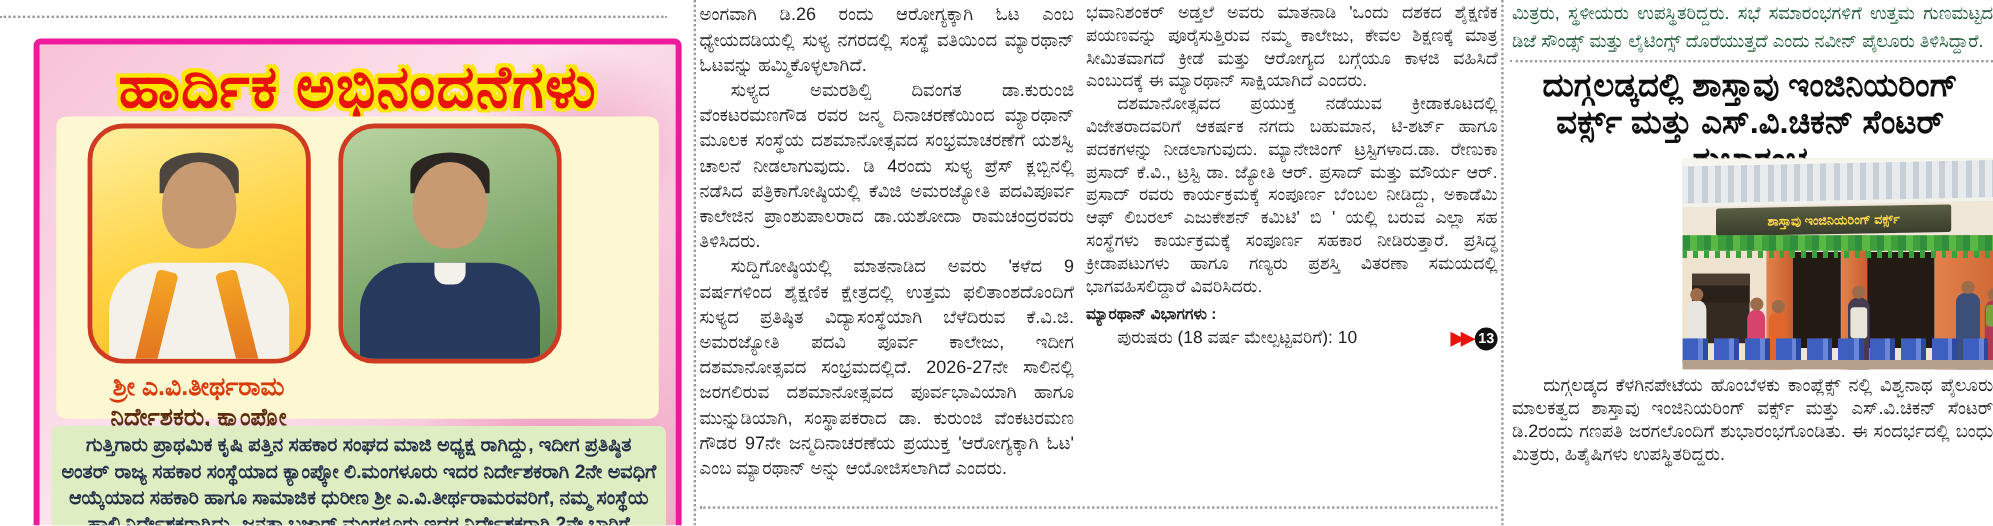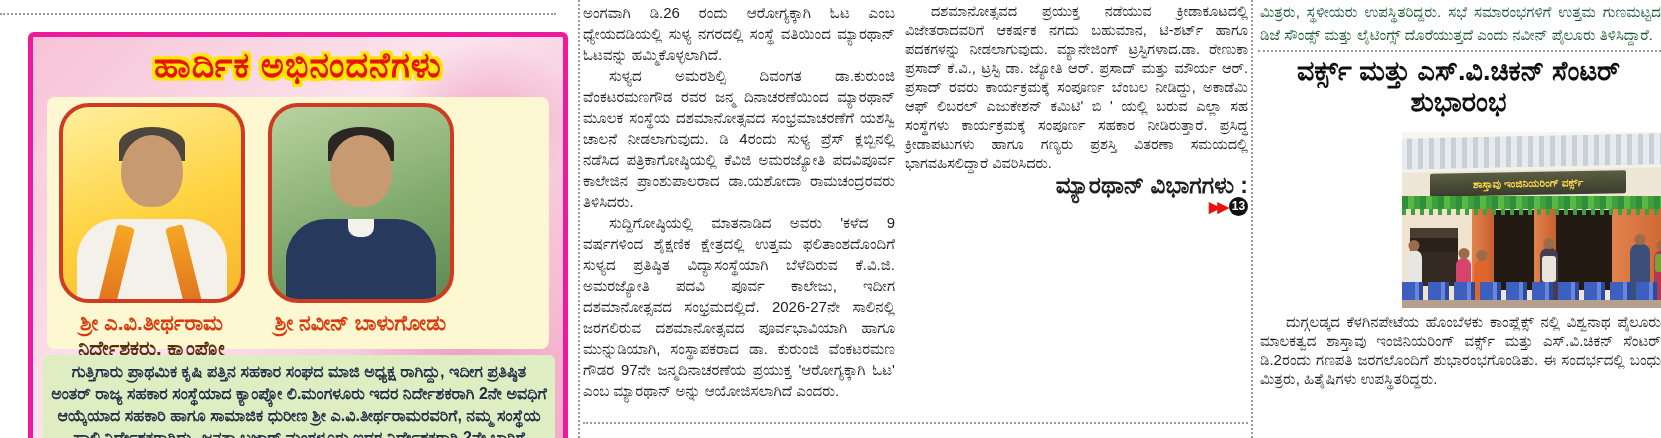--- a/index.html
+++ b/index.html
@@ -18,27 +18,27 @@
 
   
   .ad { position:absolute; left:28px; top:32px; width:540px; height:420px;
         border:5px solid #ee1a9b; border-radius:6px;
         background:
           radial-gradient(120px 90px at 15% 30%, rgba(255,255,255,.55), rgba(255,255,255,0) 70%),
           radial-gradient(140px 110px at 85% 20%, rgba(233,120,170,.45), rgba(255,255,255,0) 70%),
           radial-gradient(160px 120px at 80% 80%, rgba(230,110,165,.4), rgba(255,255,255,0) 70%),
           linear-gradient(135deg,#f7c3d6 0%,#fbe4ed 45%,#f3abc8 100%);
         overflow:hidden; }
-  .ad-title { margin-top:8px; text-align:center; font-size:35px; font-weight:bold; color:#e8130b; letter-spacing:1px;
+  .ad-title { margin-top:8px; text-align:center; font-size:49px; font-weight:bold; color:#e8130b; letter-spacing:1px;
         text-shadow:
           -3px -3px 0 #ffe600, 3px -3px 0 #ffe600, -3px 3px 0 #ffe600, 3px 3px 0 #ffe600,
           -3px 0 0 #ffe600, 3px 0 0 #ffe600, 0 -3px 0 #ffe600, 0 3px 0 #ffe600; }
   .ad-panel-yellow { position:absolute; left:14px; top:60px; width:502px; height:252px;
         background:#fdf7d2; border-radius:8px; }
-  .ad-people { position:absolute; left:14px; top:66px; width:418px; display:flex; justify-content:space-around; }
+  .ad-people { position:absolute; left:28px; top:66px; width:418px; display:flex; justify-content:space-around; }
   .ad-person { width:236px; text-align:center; }
   .photo-frame { width:186px; height:200px; margin:0 auto; border:4px solid #cf3a22; border-radius:30px; overflow:hidden; position:relative; }
   .frame-a { background:linear-gradient(160deg,#ffef9e 0%,#ffd23e 55%,#f5b52d 100%); }
   .frame-b { background:linear-gradient(160deg,#b9d3a0 0%,#7fa86b 60%,#5d8a52 100%); }
   .head { position:absolute; left:50%; transform:translateX(-50%); width:62px; height:72px; border-radius:50% 50% 46% 46%; background:#c79a72; top:28px; }
   .hair { position:absolute; left:50%; transform:translateX(-50%); top:20px; width:66px; height:34px; border-radius:50% 50% 0 0; background:#2c2622; }
   .hair-gray { background:#4d463f; }
   .torso { position:absolute; left:50%; transform:translateX(-50%); bottom:-6px; width:150px; height:86px; border-radius:40px 40px 0 0; }
   .torso-white { background:#f3f1ea; }
   .torso-navy { background:#273a5e; }
@@ -50,21 +50,21 @@
   .ad-panel-green { position:absolute; left:10px; top:318px; width:512px; height:108px;
         background:#dfeec2; border-radius:6px; padding:6px 8px;
         font-size:16px; line-height:22px; font-weight:600; color:#243049; text-align:center; }
 
   
   .newscol { position:absolute; top:2px; color:#1e1e1e; text-align:justify; }
   .col1 { left:583px; width:312px; font-size:15px; line-height:21px; }
   .col2 { left:905px; width:343px; font-size:14.5px; line-height:19px; }
   .newscol p { text-indent:26px; }
   .newscol p.cont { text-indent:0; }
-  .subhead { text-align:right; font-size:23px; font-weight:bold; margin:3px 0 2px 0; text-indent:0 !important; }
+  .subhead { text-align:left; font-size:13px; font-weight:bold; margin:3px 0 2px 0; text-indent:0 !important; }
   .divline { display:flex; align-items:center; }
   .divline .txt { text-indent:26px; flex:0 1 auto; }
   .marker { margin-left:auto; display:flex; align-items:center; gap:3px; }
   .arrows { color:#e8130b; font-size:15px; letter-spacing:-3px; font-weight:bold; }
   .pg-circle { width:19px; height:19px; border-radius:50%; background:#111; color:#fff; font-size:12px; font-weight:bold;
         display:flex; align-items:center; justify-content:center; }
 
   
   .right-top { position:absolute; left:1260px; top:0; width:401px; font-size:15px; line-height:23px; color:#14532d; text-align:justify; }
   .headline { position:absolute; left:1256px; top:56px; width:405px; text-align:center; color:#0f0f0f; font-weight:bold; font-size:27px; line-height:31px; }
@@ -134,47 +134,49 @@
         <div class="ad-role">ನಿರ್ದೇಶಕರು, ಕ್ಯಾಂಪ್ಕೋ ಲಿ.ಮಂಗಳೂರು</div>
       </div>
       <div class="ad-person">
         <div class="photo-frame frame-b">
           <div class="hair"></div>
           <div class="head"></div>
           <div class="torso torso-navy">
             <div class="collar"></div>
           </div>
         </div>
-        <div class="ad-name">ಶ್ರೀ ನವೀನ್ ಬಾಳುಗೋಡು</div>
       </div>
     </div>
     <div class="ad-panel-green">ಗುತ್ತಿಗಾರು ಪ್ರಾಥಮಿಕ ಕೃಷಿ ಪತ್ತಿನ ಸಹಕಾರ ಸಂಘದ ಮಾಜಿ ಅಧ್ಯಕ್ಷ ರಾಗಿದ್ದು, ಇದೀಗ ಪ್ರತಿಷ್ಠಿತ ಅಂತರ್ ರಾಜ್ಯ ಸಹಕಾರ ಸಂಸ್ಥೆಯಾದ ಕ್ಯಾಂಪ್ಕೋ ಲಿ.ಮಂಗಳೂರು ಇದರ ನಿರ್ದೇಶಕರಾಗಿ 2ನೇ ಅವಧಿಗೆ ಆಯ್ಕೆಯಾದ ಸಹಕಾರಿ ಹಾಗೂ ಸಾಮಾಜಿಕ ಧುರೀಣ ಶ್ರೀ ಎ.ವಿ.ತೀರ್ಥರಾಮರವರಿಗೆ, ನಮ್ಮ ಸಂಸ್ಥೆಯ ಹಾಲಿ ನಿರ್ದೇಶಕರಾಗಿದ್ದು, ಜನತಾ ಬಜಾರ್ ಮಂಗಳೂರು ಇದರ ನಿರ್ದೇಶಕರಾಗಿ 2ನೇ ಬಾರಿಗೆ</div>
   </section>
 
   <section class="newscol col1">
     <p class="cont">ಅಂಗವಾಗಿ ಡಿ.26 ರಂದು ಆರೋಗ್ಯಕ್ಕಾಗಿ ಓಟ ಎಂಬ ಧ್ಯೇಯದಡಿಯಲ್ಲಿ ಸುಳ್ಯ ನಗರದಲ್ಲಿ ಸಂಸ್ಥೆ ವತಿಯಿಂದ ಮ್ಯಾರಥಾನ್ ಓಟವನ್ನು ಹಮ್ಮಿಕೊಳ್ಳಲಾಗಿದೆ.</p>
     <p>ಸುಳ್ಯದ ಅಮರಶಿಲ್ಪಿ ದಿವಂಗತ ಡಾ.ಕುರುಂಜಿ ವೆಂಕಟರಮಣಗೌಡ ರವರ ಜನ್ಮ ದಿನಾಚರಣೆಯಿಂದ ಮ್ಯಾರಥಾನ್ ಮೂಲಕ ಸಂಸ್ಥೆಯ ದಶಮಾನೋತ್ಸವದ ಸಂಭ್ರಮಾಚರಣೆಗೆ ಯಶಸ್ವಿ ಚಾಲನೆ ನೀಡಲಾಗುವುದು. ಡಿ 4ರಂದು ಸುಳ್ಯ ಪ್ರೆಸ್ ಕ್ಲಬ್ಬಿನಲ್ಲಿ ನಡೆಸಿದ ಪತ್ರಿಕಾಗೋಷ್ಠಿಯಲ್ಲಿ ಕೆವಿಜಿ ಅಮರಜ್ಯೋತಿ ಪದವಿಪೂರ್ವ ಕಾಲೇಜಿನ ಪ್ರಾಂಶುಪಾಲರಾದ ಡಾ.ಯಶೋದಾ ರಾಮಚಂದ್ರರವರು ತಿಳಿಸಿದರು.</p>
     <p>ಸುದ್ದಿಗೋಷ್ಠಿಯಲ್ಲಿ ಮಾತನಾಡಿದ ಅವರು 'ಕಳೆದ 9 ವರ್ಷಗಳಿಂದ ಶೈಕ್ಷಣಿಕ ಕ್ಷೇತ್ರದಲ್ಲಿ ಉತ್ತಮ ಫಲಿತಾಂಶದೊಂದಿಗೆ ಸುಳ್ಯದ ಪ್ರತಿಷ್ಠಿತ ವಿದ್ಯಾಸಂಸ್ಥೆಯಾಗಿ ಬೆಳೆದಿರುವ ಕೆ.ವಿ.ಜಿ. ಅಮರಜ್ಯೋತಿ ಪದವಿ ಪೂರ್ವ ಕಾಲೇಜು, ಇದೀಗ ದಶಮಾನೋತ್ಸವದ ಸಂಭ್ರಮದಲ್ಲಿದೆ. 2026-27ನೇ ಸಾಲಿನಲ್ಲಿ ಜರಗಲಿರುವ ದಶಮಾನೋತ್ಸವದ ಪೂರ್ವಭಾವಿಯಾಗಿ ಹಾಗೂ ಮುನ್ನುಡಿಯಾಗಿ, ಸಂಸ್ಥಾಪಕರಾದ ಡಾ. ಕುರುಂಜಿ ವೆಂಕಟರಮಣ ಗೌಡರ 97ನೇ ಜನ್ಮದಿನಾಚರಣೆಯ ಪ್ರಯುಕ್ತ 'ಆರೋಗ್ಯಕ್ಕಾಗಿ ಓಟ' ಎಂಬ ಮ್ಯಾರಥಾನ್ ಅನ್ನು ಆಯೋಜಿಸಲಾಗಿದೆ ಎಂದರು.</p>
   </section>
 
   <section class="newscol col2">
+    <p class="cont">ಭವಾನಿಶಂಕರ್ ಅಡ್ತಲೆ ಅವರು ಮಾತನಾಡಿ 'ಒಂದು ದಶಕದ ಶೈಕ್ಷಣಿಕ ಪಯಣವನ್ನು ಪೂರೈಸುತ್ತಿರುವ ನಮ್ಮ ಕಾಲೇಜು, ಕೇವಲ ಶಿಕ್ಷಣಕ್ಕೆ ಮಾತ್ರ ಸೀಮಿತವಾಗದೆ ಕ್ರೀಡೆ ಮತ್ತು ಆರೋಗ್ಯದ ಬಗ್ಗೆಯೂ ಕಾಳಜಿ ವಹಿಸಿದೆ ಎಂಬುದಕ್ಕೆ ಈ ಮ್ಯಾರಥಾನ್ ಸಾಕ್ಷಿಯಾಗಿದೆ ಎಂದರು.</p>
     <p>ದಶಮಾನೋತ್ಸವದ ಪ್ರಯುಕ್ತ ನಡೆಯುವ ಕ್ರೀಡಾಕೂಟದಲ್ಲಿ ವಿಜೇತರಾದವರಿಗೆ ಆಕರ್ಷಕ ನಗದು ಬಹುಮಾನ, ಟಿ-ಶರ್ಟ್ ಹಾಗೂ ಪದಕಗಳನ್ನು ನೀಡಲಾಗುವುದು. ಮ್ಯಾನೇಜಿಂಗ್ ಟ್ರಸ್ಟಿಗಳಾದ.ಡಾ. ರೇಣುಕಾ ಪ್ರಸಾದ್ ಕೆ.ವಿ., ಟ್ರಸ್ಟಿ ಡಾ. ಜ್ಯೋತಿ ಆರ್. ಪ್ರಸಾದ್ ಮತ್ತು ಮೌರ್ಯ ಆರ್. ಪ್ರಸಾದ್ ರವರು ಕಾರ್ಯಕ್ರಮಕ್ಕೆ ಸಂಪೂರ್ಣ ಬೆಂಬಲ ನೀಡಿದ್ದು, ಅಕಾಡೆಮಿ ಆಫ್ ಲಿಬರಲ್ ಎಜುಕೇಶನ್ ಕಮಿಟಿ' ಬಿ ' ಯಲ್ಲಿ ಬರುವ ಎಲ್ಲಾ ಸಹ ಸಂಸ್ಥೆಗಳು ಕಾರ್ಯಕ್ರಮಕ್ಕೆ ಸಂಪೂರ್ಣ ಸಹಕಾರ ನೀಡಿರುತ್ತಾರೆ. ಪ್ರಸಿದ್ಧ ಕ್ರೀಡಾಪಟುಗಳು ಹಾಗೂ ಗಣ್ಯರು ಪ್ರಶಸ್ತಿ ವಿತರಣಾ ಸಮಯದಲ್ಲಿ ಭಾಗವಹಿಸಲಿದ್ದಾರೆ ವಿವರಿಸಿದರು.</p>
     <div class="subhead">ಮ್ಯಾರಥಾನ್ ವಿಭಾಗಗಳು :</div>
     <div class="divline">
+      <span class="txt">ಪುರುಷರು (18 ವರ್ಷ ಮೇಲ್ಪಟ್ಟವರಿಗೆ): 10</span>
       <span class="marker">
         <span class="arrows">▶▶</span>
         <span class="pg-circle">13</span>
       </span>
     </div>
   </section>
 
   <div class="right-top">ಮಿತ್ರರು, ಸ್ಥಳೀಯರು ಉಪಸ್ಥಿತರಿದ್ದರು. ಸಭೆ ಸಮಾರಂಭಗಳಿಗೆ ಉತ್ತಮ ಗುಣಮಟ್ಟದ ಡಿಜೆ ಸೌಂಡ್ಸ್ ಮತ್ತು ಲೈಟಿಂಗ್ಸ್ ದೊರೆಯುತ್ತದೆ ಎಂದು ನವೀನ್ ಪೈಲೂರು ತಿಳಿಸಿದ್ದಾರೆ.</div>
   <div class="hrule rule-right-top"></div>
 
   <div class="headline">
+    <div>ದುಗ್ಗಲಡ್ಕದಲ್ಲಿ ಶಾಸ್ತಾವು ಇಂಜಿನಿಯರಿಂಗ್</div>
     <div>ವರ್ಕ್ಸ್ ಮತ್ತು ಎಸ್.ವಿ.ಚಿಕನ್ ಸೆಂಟರ್ ಶುಭಾರಂಭ</div>
   </div>
 
   <div class="photo">
     <div class="ph-sky"></div>
     <div class="ph-roof"></div>
     <div class="ph-wall-left"></div>
     <div class="ph-shelf"></div>
     <div class="ph-pillar p1"></div>
     <div class="ph-pillar p2"></div>

